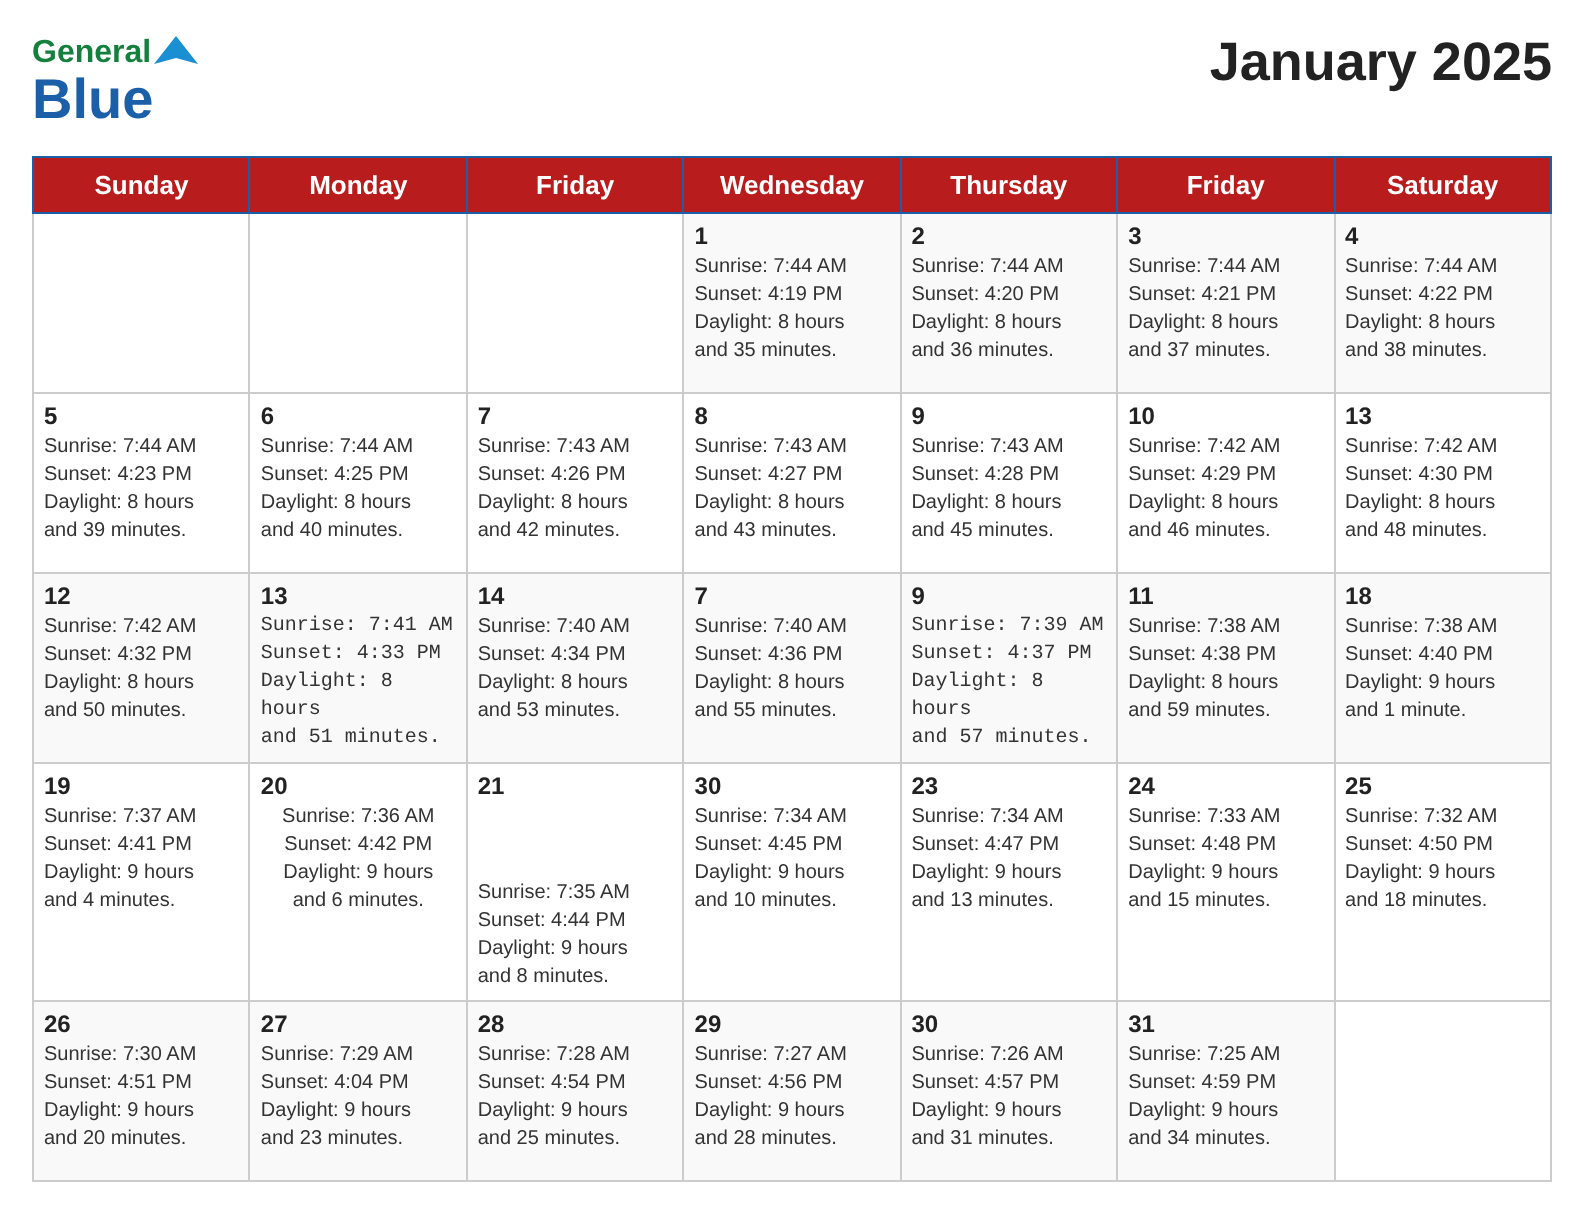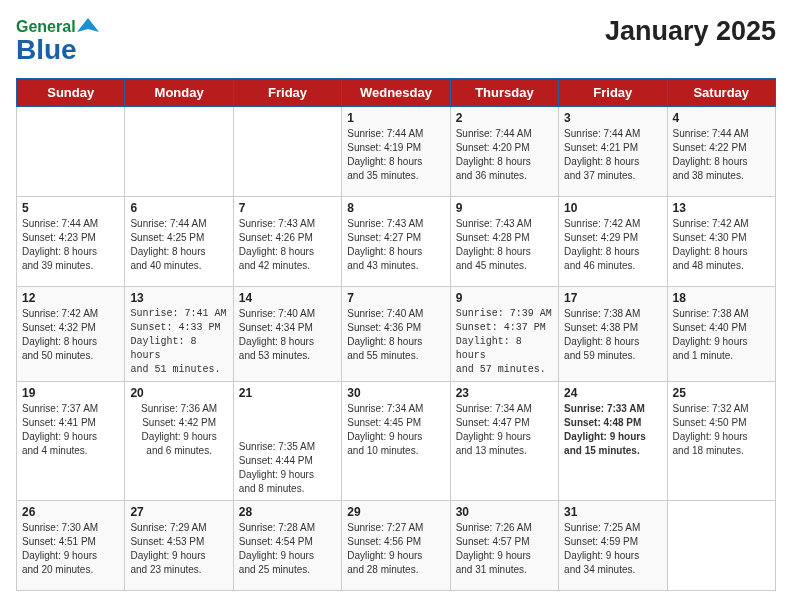--- a/index.html
+++ b/index.html
@@ -218,21 +218,21 @@
 and 55 minutes.</div>
         </td>
         <td>
           <span class="day-num">9</span>
           <div class="cell-content" style="white-space: pre-line; font-family: Liberation Mono, monospace;">Sunrise: 7:39 AM
 Sunset: 4:37 PM
 Daylight: 8 hours
 and 57 minutes.</div>
         </td>
         <td>
-          <span class="day-num">17</span>
+          <span class="day-num">11</span>
           <div class="cell-content" style="white-space: pre-line;">Sunrise: 7:38 AM
 Sunset: 4:38 PM
 Daylight: 8 hours
 and 59 minutes.</div>
         </td>
         <td>
           <span class="day-num">18</span>
           <div class="cell-content" style="white-space: pre-line;">Sunrise: 7:38 AM
 Sunset: 4:40 PM
 Daylight: 9 hours
@@ -270,21 +270,21 @@
         </td>
         <td>
           <span class="day-num">23</span>
           <div class="cell-content" style="white-space: pre-line;">Sunrise: 7:34 AM
 Sunset: 4:47 PM
 Daylight: 9 hours
 and 13 minutes.</div>
         </td>
         <td>
           <span class="day-num">24</span>
-          <div class="cell-content" style="white-space: pre-line; font-weight: bold;">Sunrise: 7:33 AM
+          <div class="cell-content" style="white-space: pre-line;">Sunrise: 7:33 AM
 Sunset: 4:48 PM
 Daylight: 9 hours
 and 15 minutes.</div>
         </td>
         <td>
           <span class="day-num">25</span>
           <div class="cell-content" style="white-space: pre-line;">Sunrise: 7:32 AM
 Sunset: 4:50 PM
 Daylight: 9 hours
 and 18 minutes.</div>
@@ -294,21 +294,21 @@
         <td>
           <span class="day-num">26</span>
           <div class="cell-content" style="white-space: pre-line;">Sunrise: 7:30 AM
 Sunset: 4:51 PM
 Daylight: 9 hours
 and 20 minutes.</div>
         </td>
         <td>
           <span class="day-num">27</span>
           <div class="cell-content" style="white-space: pre-line;">Sunrise: 7:29 AM
-Sunset: 4:53 PM
+Sunset: 4:04 PM
 Daylight: 9 hours
 and 23 minutes.</div>
         </td>
         <td>
           <span class="day-num">28</span>
           <div class="cell-content" style="white-space: pre-line;">Sunrise: 7:28 AM
 Sunset: 4:54 PM
 Daylight: 9 hours
 and 25 minutes.</div>
         </td>

